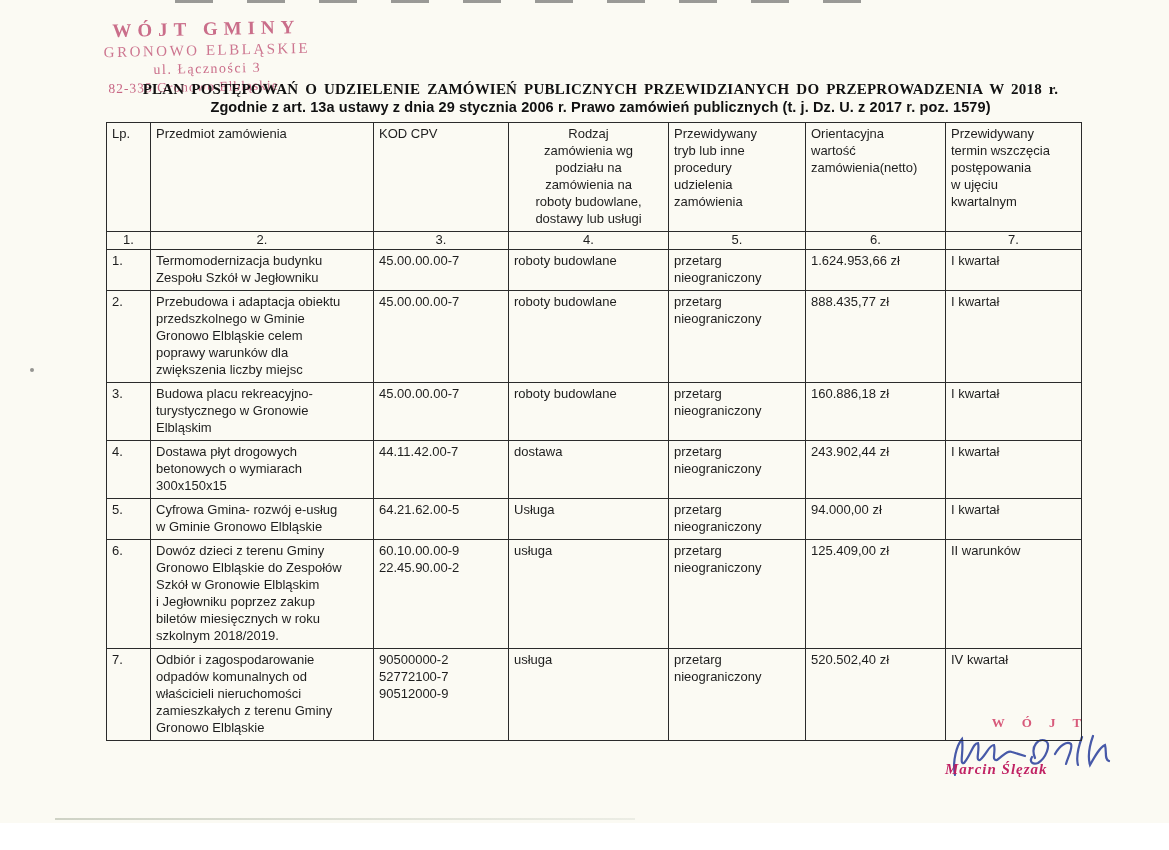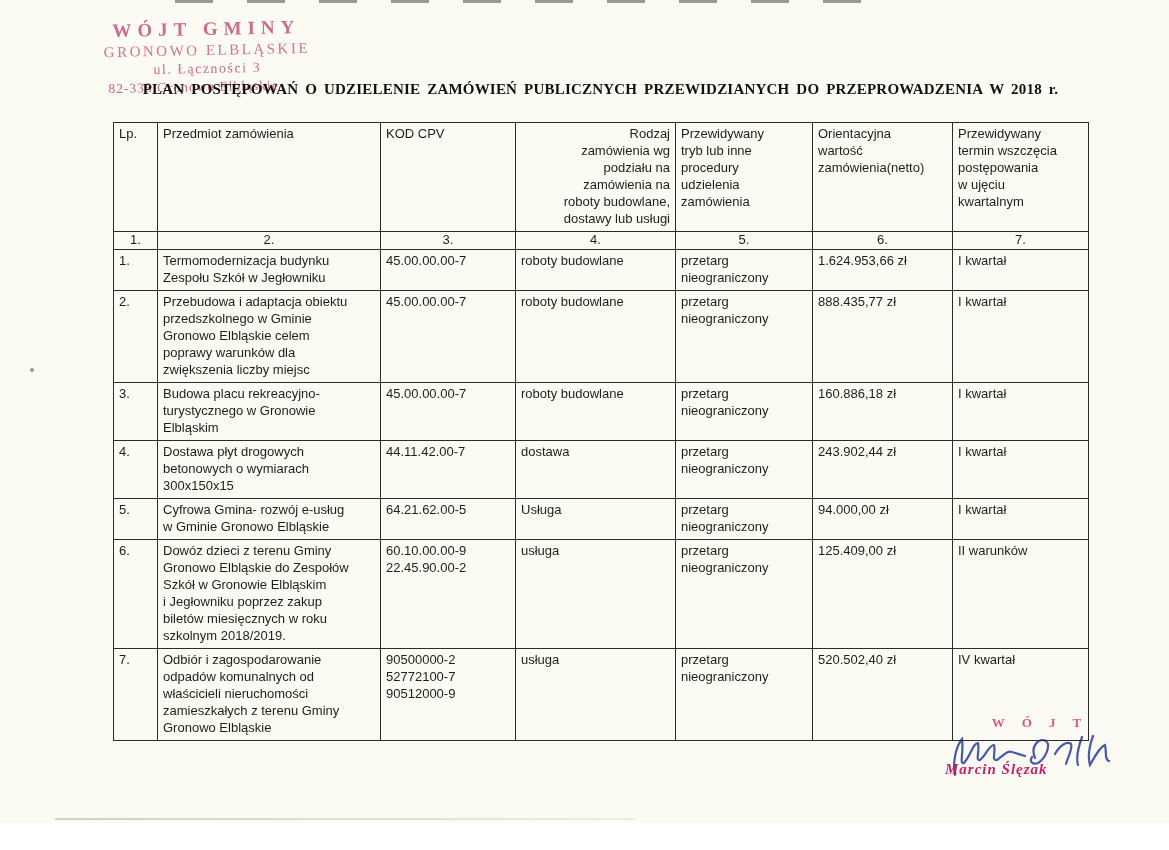--- a/index.html
+++ b/index.html
@@ -28,27 +28,27 @@
   .stamp .l4{font-size:13.5px;letter-spacing:1px;margin-top:2px;opacity:.9;
     margin-left:-28px;}
 
   
   .titles{position:absolute;left:113px;top:81px;width:975px;text-align:center;
     color:#111;z-index:3;}
   .titles .t1{font-size:15px;font-weight:bold;word-spacing:3px;letter-spacing:.2px;font-family:Liberation Serif, serif;}
   .titles .t2{font-size:14.5px;font-weight:bold;margin-top:1px;letter-spacing:.1px;}
 
   
-  table.plan{position:absolute;left:113px;top:122px;width:975px;
+  table.plan{position:absolute;left:106px;top:122px;width:975px;
     border-collapse:collapse;table-layout:fixed;z-index:2;}
   table.plan th,table.plan td{border:1px solid #2b2b2b;padding:2px 5px 4px 5px;
     vertical-align:top;font-size:13px;line-height:17px;color:#1e1e1e;
     white-space:pre-line;font-weight:normal;text-align:left;overflow:hidden;}
   table.plan thead tr.head th{height:102px;}
-  table.plan thead tr.head th:nth-child(4){text-align:right;}
+  table.plan thead tr.head th:nth-child(4){text-align:center;}
   table.plan thead tr.nums td{text-align:center;height:14px;padding:0 0 2px 0;
     line-height:15px;}
 
   
   .sig{position:absolute;left:945px;top:715px;width:190px;}
   .sig .role{font-family:"Liberation Serif",serif;font-size:13px;font-weight:bold;
     letter-spacing:7px;color:#d4496e;text-align:center;opacity:.9;}
   .sig svg{position:absolute;left:2px;top:12px;}
   .sig .name{font-family:"Liberation Serif",serif;font-style:italic;
     font-size:15px;font-weight:bold;color:#be185d;letter-spacing:1px;
@@ -65,20 +65,21 @@
 
   <div class="stamp">
     <div class="l1">WÓJT GMINY</div>
     <div class="l2">GRONOWO ELBLĄSKIE</div>
     <div class="l3">ul. Łączności 3</div>
     <div class="l4">82-335 Gronowo Elbląskie</div>
   </div>
 
   <div class="titles">
     <div class="t1">PLAN  POSTĘPOWAŃ  O  UDZIELENIE  ZAMÓWIEŃ  PUBLICZNYCH  PRZEWIDZIANYCH DO PRZEPROWADZENIA W 2018 r.</div>
+    <div class="t2">Zgodnie z art. 13a ustawy z dnia 29 stycznia 2006 r. Prawo zamówień publicznych (t. j. Dz. U. z 2017 r. poz. 1579)</div>
   </div>
 
   <table class="plan">
     <colgroup>
       <col style="width:44px">
         <col style="width:223px">
         <col style="width:135px">
       <col style="width:160px">
         <col style="width:137px">
         <col style="width:140px">

